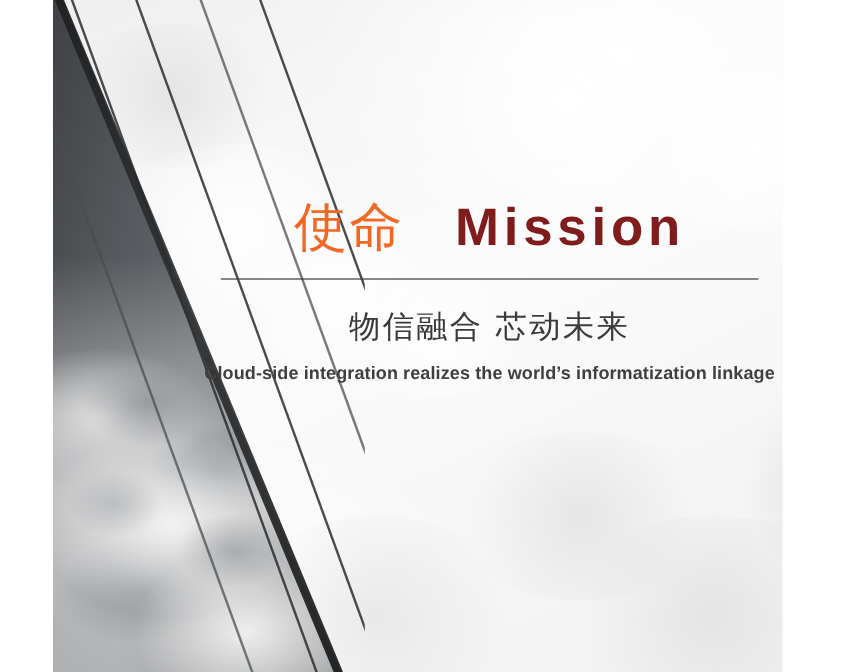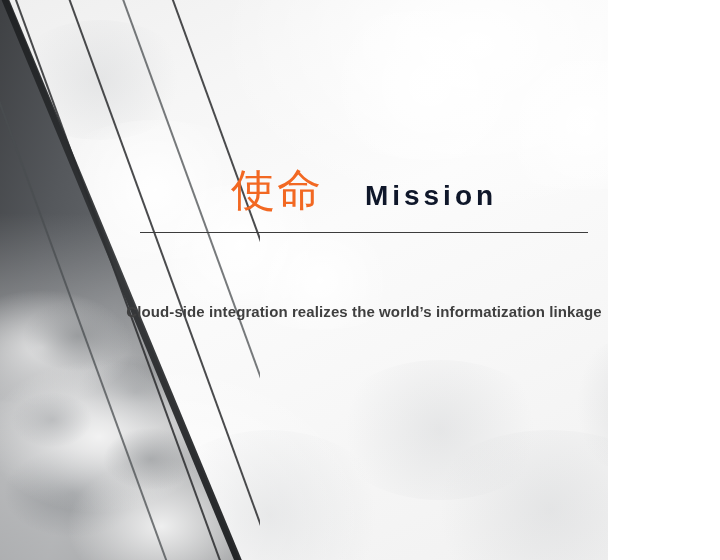--- a/index.html
+++ b/index.html
@@ -11,20 +11,21 @@
   body {
     font-family: "Liberation Sans", "DejaVu Sans", sans-serif;
   }
 
   #banner {
     position: relative;
     width: 608px;
     height: 560px;
     overflow: hidden;
     background: #f2f2f2;
+    margin-left: 44px;
   }
 
   
   .sky-base {
     position: absolute;
     inset: 0;
     background:
       radial-gradient(ellipse 60% 45% at 78% 8%,  rgba(255,255,255,1) 0%, rgba(255,255,255,0) 70%),
       radial-gradient(ellipse 50% 40% at 25% 92%, rgba(255,255,255,1) 0%, rgba(255,255,255,0) 70%),
       linear-gradient(155deg, #efefef 0%, #f6f6f6 22%, #fbfbfb 45%, #f7f7f7 68%, #f1f1f1 100%);
@@ -142,24 +143,24 @@
   .headline-cn {
     font-family: "DejaVu Sans", "Liberation Sans", sans-serif;
     font-size: 44px;
     line-height: 1;
     font-weight: 500;
     color: #F26822;
     letter-spacing: 2px;
   }
   .headline-en {
     font-family: "Liberation Sans", "DejaVu Sans", sans-serif;
-    font-size: 28px;
+    font-size: 44px;
     line-height: 1;
     font-weight: bold;
-    color: #0f172a;
+    color: #7f1d1d;
     letter-spacing: 4px;
     margin-left: 42px;
   }
 
   .divider {
     position: absolute;
     left: 140px;
     top: 232px;
     width: 448px;
     height: 1px;
@@ -233,19 +234,20 @@
 
   <div class="content">
 
     <div class="headline">
       <span class="headline-cn">使命</span>
       <span class="headline-en">Mission</span>
     </div>
 
     <div class="divider"></div>
 
+    <div class="subtitle-cn">物信融合 芯动未来</div>
 
     <div class="desc">
       <div class="desc-line">Cloud-side integration realizes the world’s informatization linkage</div>
     </div>
 
   </div>
 </div>
 
 </body></html>

